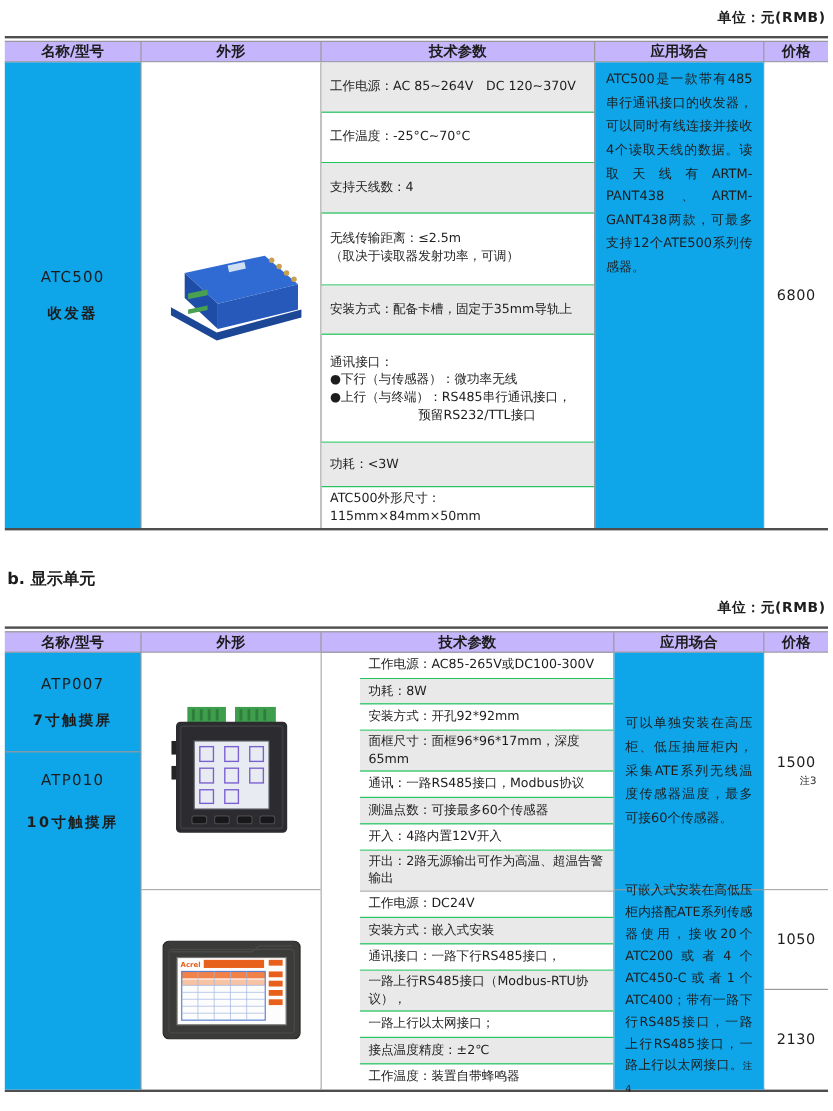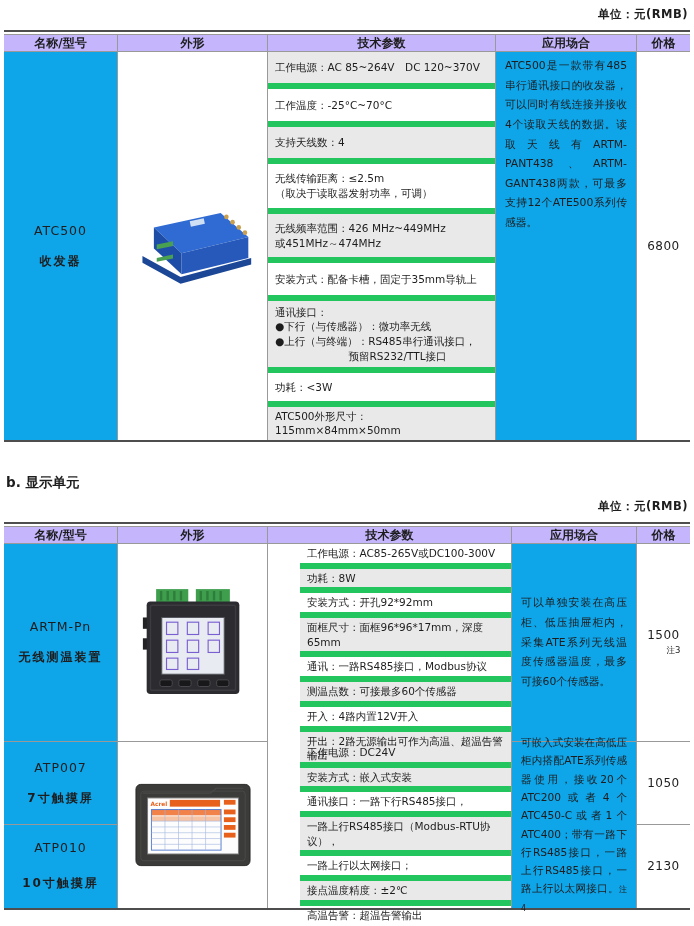--- a/index.html
+++ b/index.html
@@ -23,21 +23,21 @@
   #t1 .c3{width:228px;} #t1 .c4{width:141px;}
   #t2 .c3{width:244px;} #t2 .c4{width:125px;}
   #t1 .tbody{height:388px;}
   #t2 .tbody{height:364px;}
   .cellgray{background:#0ea5e9;}
   .namecell{display:flex;flex-direction:column;align-items:center;justify-content:center;gap:15px;box-sizing:border-box;}
   .nm{font-size:12.5px;font-weight:400;letter-spacing:1px;}
   .nsub{font-size:12px;font-weight:700;letter-spacing:2px;}
   .imgcell{display:flex;align-items:center;justify-content:center;background:#fff;box-sizing:border-box;}
   .specs{display:flex;flex-direction:column;}
-  .sprow{display:flex;align-items:center;padding:2px 7px;font-size:10.5px;font-weight:500;line-height:1.4;white-space:pre-line;border-bottom:6px solid #22c55e;box-sizing:border-box;}
+  .sprow{display:flex;align-items:center;padding:2px 7px;font-size:10.5px;font-weight:500;line-height:1.4;white-space:pre-line;border-bottom:1px solid #22c55e;box-sizing:border-box;}
   .specs .sprow:last-child{border-bottom:none;}
   #t1 .sprow:nth-child(odd){background:#e9e9e9;}
   #t2 .sprow:nth-child(even){background:#e9e9e9;}
   .appcell{display:flex;align-items:center;box-sizing:border-box;}
   .apptext{font-size:10.8px;font-weight:500;line-height:1.82;padding:4px 9px;text-align:justify;}
   .pricecell{display:flex;flex-direction:column;align-items:center;justify-content:center;background:#fff;box-sizing:border-box;}
   .pval{font-size:12px;font-weight:500;letter-spacing:.5px;}
   .pnote{font-size:8.5px;margin-top:3px;padding-left:20px;}
   .inote{font-size:8px;}
   .hline{border-bottom:1px solid #999;}
@@ -81,22 +81,20 @@
           <polygon points="27,46 44,42.5 44,47.5 27,51" fill="#49a050"></polygon>
           <polygon points="27,60 44,56.5 44,60.5 27,64" fill="#49a050"></polygon>
         </svg>
       </div>
       <div class="col c3 specs">
         <div class="sprow" style="flex:33">工作电源：AC 85~264V　DC 120~370V</div>
         <div class="sprow" style="flex:33">工作温度：-25°C~70°C</div>
         <div class="sprow" style="flex:33">支持天线数：4</div>
         <div class="sprow" style="flex:49">无线传输距离：≤2.5m
 （取决于读取器发射功率，可调）</div>
-        <div class="sprow" style="flex:47">无线频率范围：426 MHz~449MHz
-或451MHz～474MHz</div>
         <div class="sprow" style="flex:33">安装方式：配备卡槽，固定于35mm导轨上</div>
         <div class="sprow" style="flex:76">通讯接口：
 ●下行（与传感器）：微功率无线
 ●上行（与终端）：RS485串行通讯接口，
 　　　　　　　预留RS232/TTL接口</div>
         <div class="sprow" style="flex:28">功耗：&lt;3W</div>
         <div class="sprow" style="flex:27">ATC500外形尺寸：115mm×84mm×50mm</div>
       </div>
       <div class="col c4 cellgray appcell">
         <div class="apptext">ATC500是一款带有485串行通讯接口的收发器，可以同时有线连接并接收4个读取天线的数据。读取天线有ARTM-PANT438、ARTM-GANT438两款，可最多支持12个ATE500系列传感器。</div>
@@ -114,24 +112,20 @@
     <div class="thead">
       <div class="th c1">名称/型号</div>
       <div class="th c2">外形</div>
       <div class="th c3">技术参数</div>
       <div class="th c4">应用场合</div>
       <div class="th c5">价格</div>
     </div>
     <div class="tbody">
 
       <div class="col c1 cellgray">
-        <div class="namecell hA hline">
-          <div class="nm">ARTM-Pn</div>
-          <div class="nsub">无线测温装置</div>
-        </div>
         <div class="namecell hB hline">
           <div class="nm">ATP007</div>
           <div class="nsub">7寸触摸屏</div>
         </div>
         <div class="namecell hC">
           <div class="nm">ATP010</div>
           <div class="nsub">10寸触摸屏</div>
         </div>
       </div>
 
@@ -219,21 +213,21 @@
           <div class="sprow" style="flex:1">开入：4路内置12V开入</div>
           <div class="sprow" style="flex:1">开出：2路无源输出可作为高温、超温告警输出</div>
         </div>
         <div class="specs grp hD">
           <div class="sprow" style="flex:1">工作电源：DC24V</div>
           <div class="sprow" style="flex:1">安装方式：嵌入式安装</div>
           <div class="sprow" style="flex:1">通讯接口：一路下行RS485接口，</div>
           <div class="sprow" style="flex:1">一路上行RS485接口（Modbus-RTU协议），</div>
           <div class="sprow" style="flex:1">一路上行以太网接口；</div>
           <div class="sprow" style="flex:1">接点温度精度：±2℃</div>
-          <div class="sprow" style="flex:1">高温告警：超温告警输出</div>
+          <div class="sprow" style="flex:1">工作温度：装置自带蜂鸣器</div>
         </div>
       </div>
 
       <div class="col c4 cellgray">
         <div class="appcell hA hline">
           <div class="apptext">可以单独安装在高压柜、低压抽屉柜内，采集ATE系列无线温度传感器温度，最多可接60个传感器。</div>
         </div>
         <div class="appcell hD">
           <div class="apptext" style="line-height:1.73;font-size:10.6px;"><span>可嵌入式安装在高低压柜内搭配ATE系列传感器使用，接收20个ATC200或者4个ATC450-C或者1个ATC400；带有一路下行RS485接口，一路上行RS485接口，一路上行以太网接口。</span><span class="inote">注4</span></div>
         </div>

